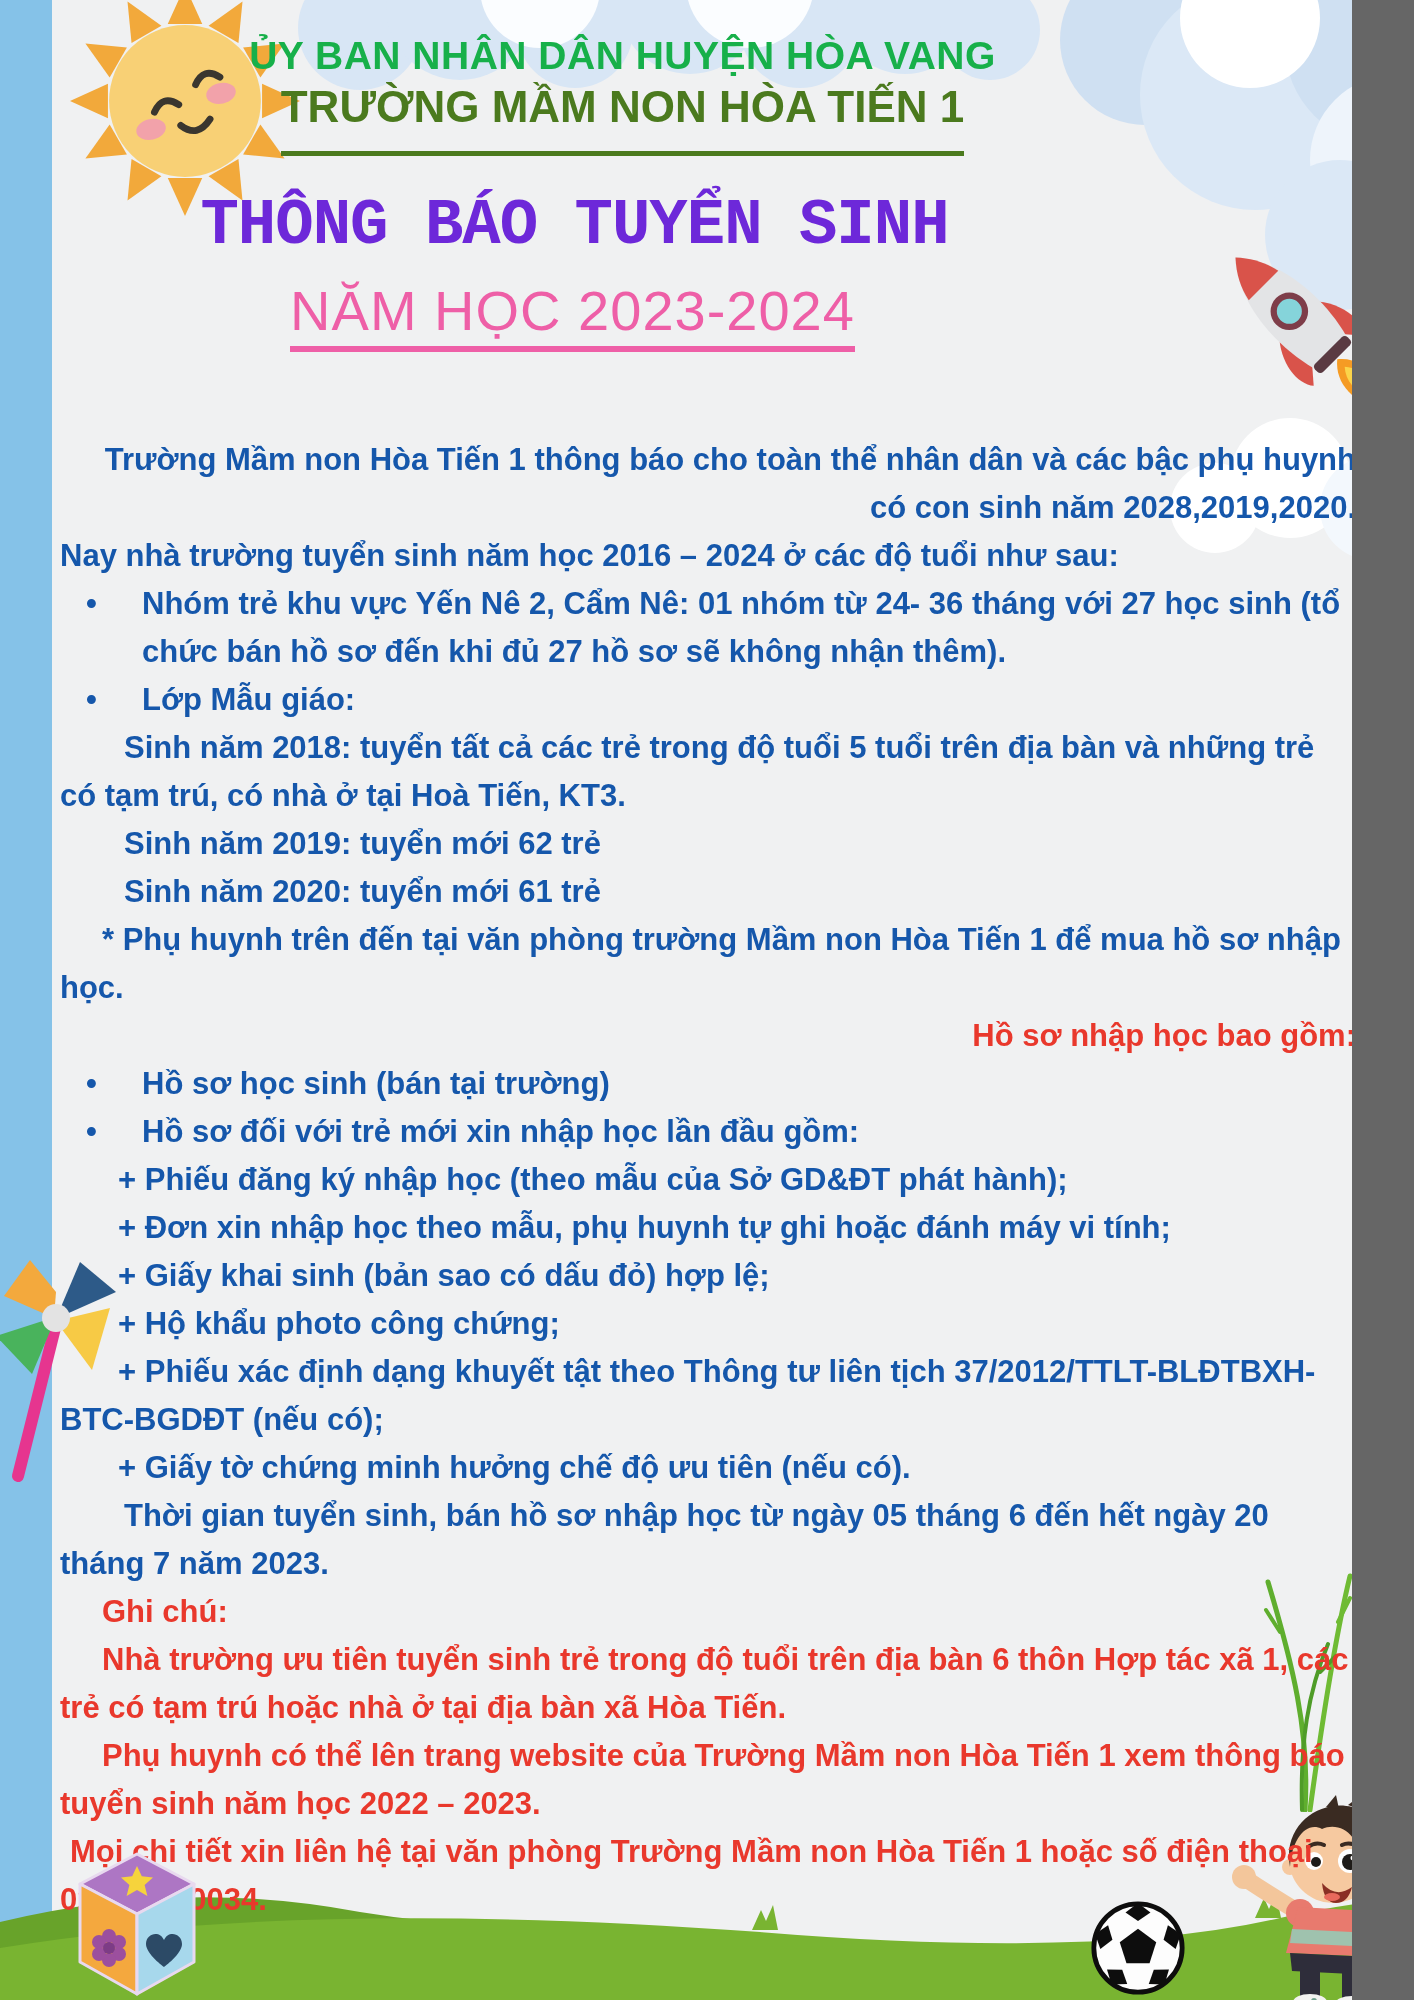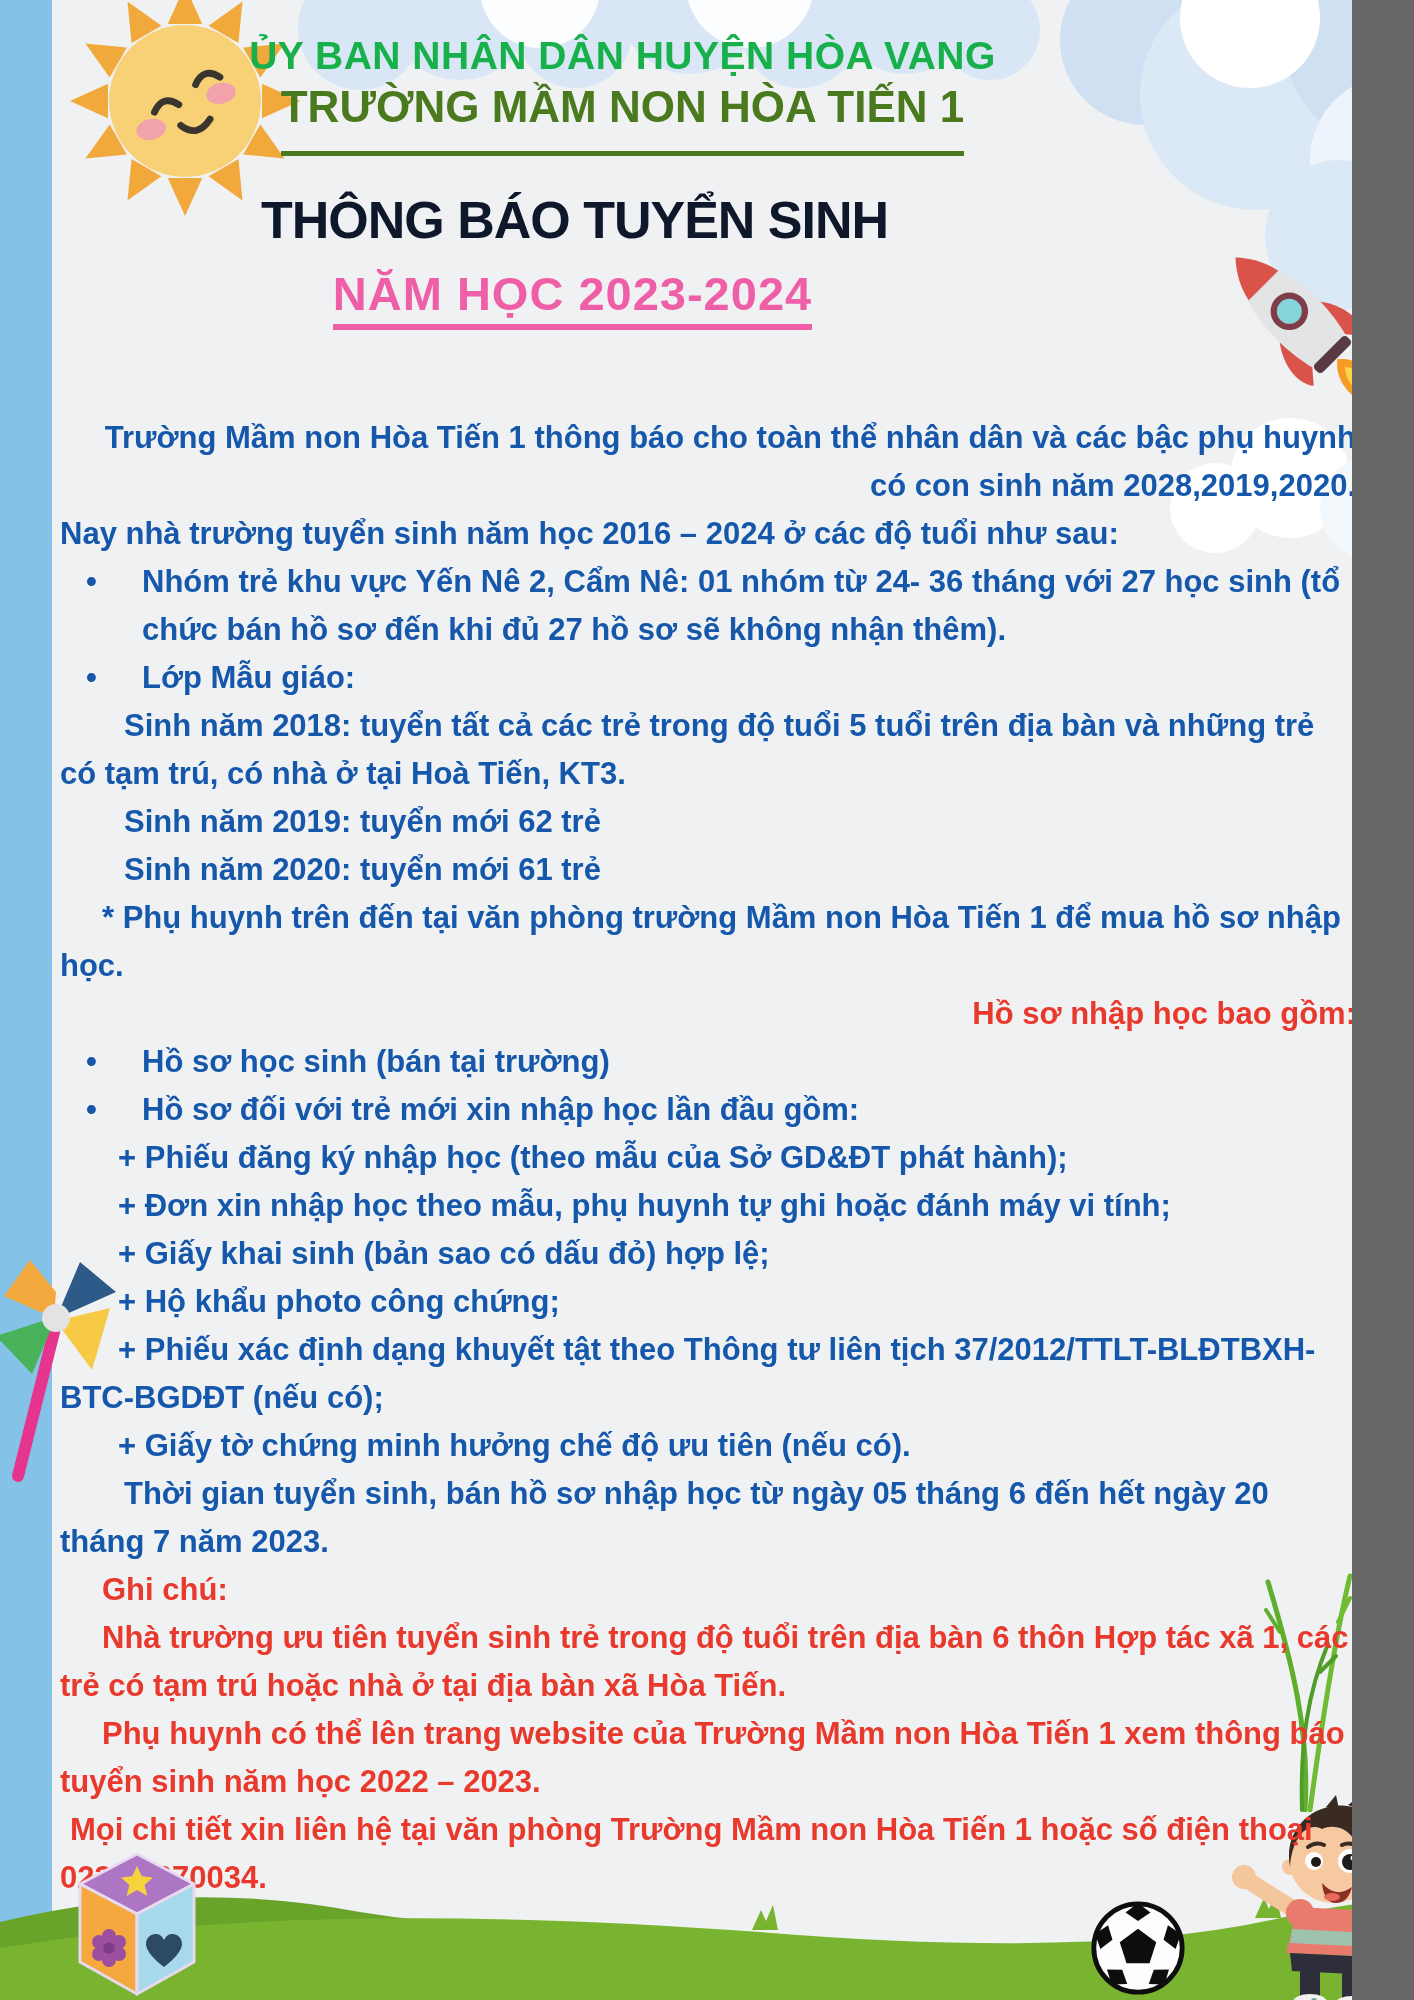--- a/index.html
+++ b/index.html
@@ -17,23 +17,23 @@
   .hills{left:0;bottom:0;z-index:25;}
   .ball{left:1090px;top:1900px;z-index:27;}
   .boy{left:1230px;top:1795px;z-index:28;}
   .cube{left:72px;top:1848px;z-index:32;}
 
   .content{position:absolute;left:60px;top:0;width:1296px;z-index:30;}
   .head{width:1125px;text-align:center;}
   .org1{margin-top:34px;font-size:39px;font-weight:bold;color:#17b04a;letter-spacing:.5px;}
   .org2{margin-top:4px;font-size:44px;font-weight:bold;color:#4b7a1e;}
   .org2 span{display:inline-block;border-bottom:5px solid #4b7a1e;padding-bottom:19px;}
-  .title{margin:34px 0 0;position:relative;left:-48px;font-size:52px;font-weight:bold;
-         color:#0f172a;letter-spacing:-1px;}
-  .subtitle{margin-top:16px;position:relative;left:-50px;font-size:47px;font-weight:bold;color:#ee5fa7;}
+  .title{margin:34px 0 0;position:relative;left:-48px;font-size:64px;font-weight:bold;
+         color:#6d28d9;letter-spacing:-1px;font-family:Liberation Mono, monospace;}
+  .subtitle{margin-top:16px;position:relative;left:-50px;font-size:56px;font-weight:normal;color:#ee5fa7;}
   .subtitle span{display:inline-block;border-bottom:6px solid #ee5fa7;padding-bottom:3px;letter-spacing:1px;}
 
   .body{margin-top:84px;font-size:31px;line-height:48px;font-weight:bold;color:#1557ab;}
   .p{margin:0;}
   .i1{text-indent:28px;text-align:right;}
   .i2{text-indent:64px;}
   .i3{text-indent:42px;}
   .i4{text-indent:10px;}
   .plus{text-indent:58px;}
   .bullet{position:relative;padding-left:82px;}

